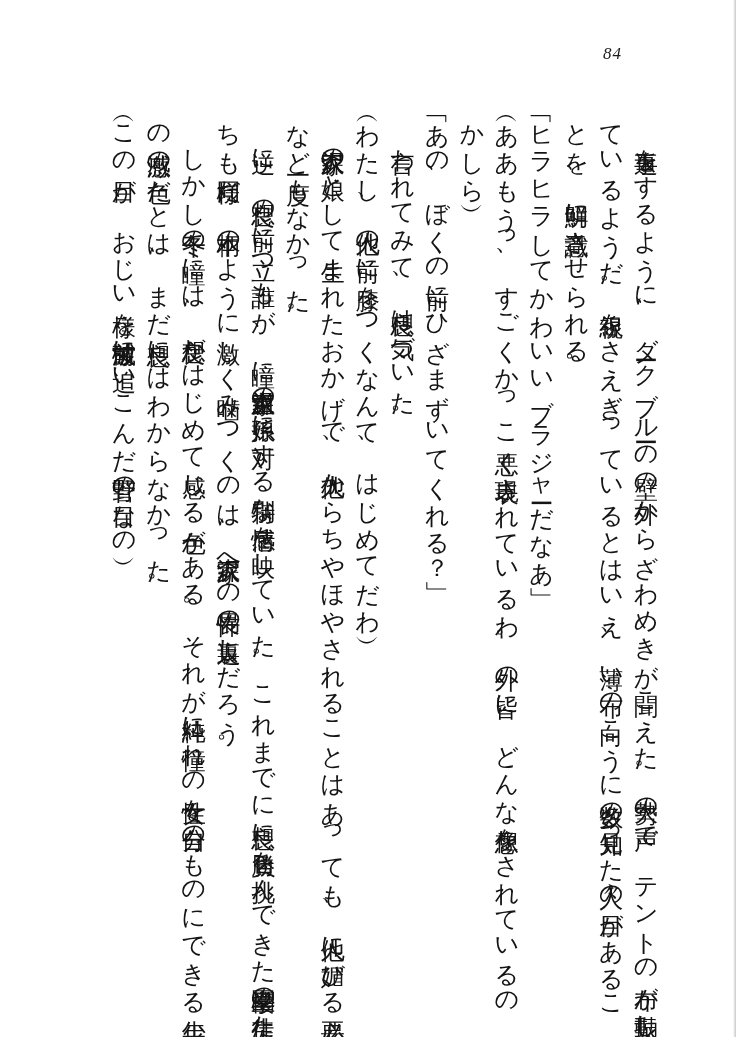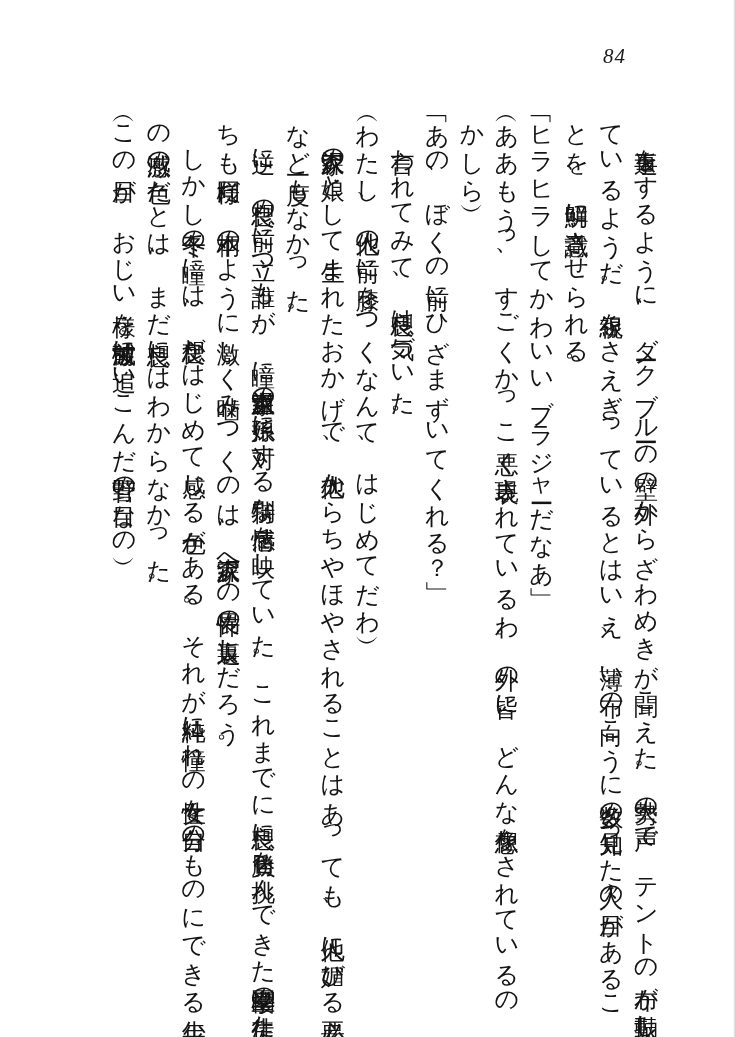--- a/index.html
+++ b/index.html
@@ -16,21 +16,21 @@
   }
   .page {
     position: absolute;
     inset: 0;
     background: #ffffff;
   }
   .page-number {
     position: absolute;
     top: 44px;
     left: 603px;
-    font-size: 21px;
+    font-size: 17px;
     font-style: italic;
     color: #1c1c1c;
     letter-spacing: 1px;
   }
   .text-block {
     position: absolute;
     top: 108px;
     right: 73px;
     height: 920px;
     writing-mode: vertical-rl;

